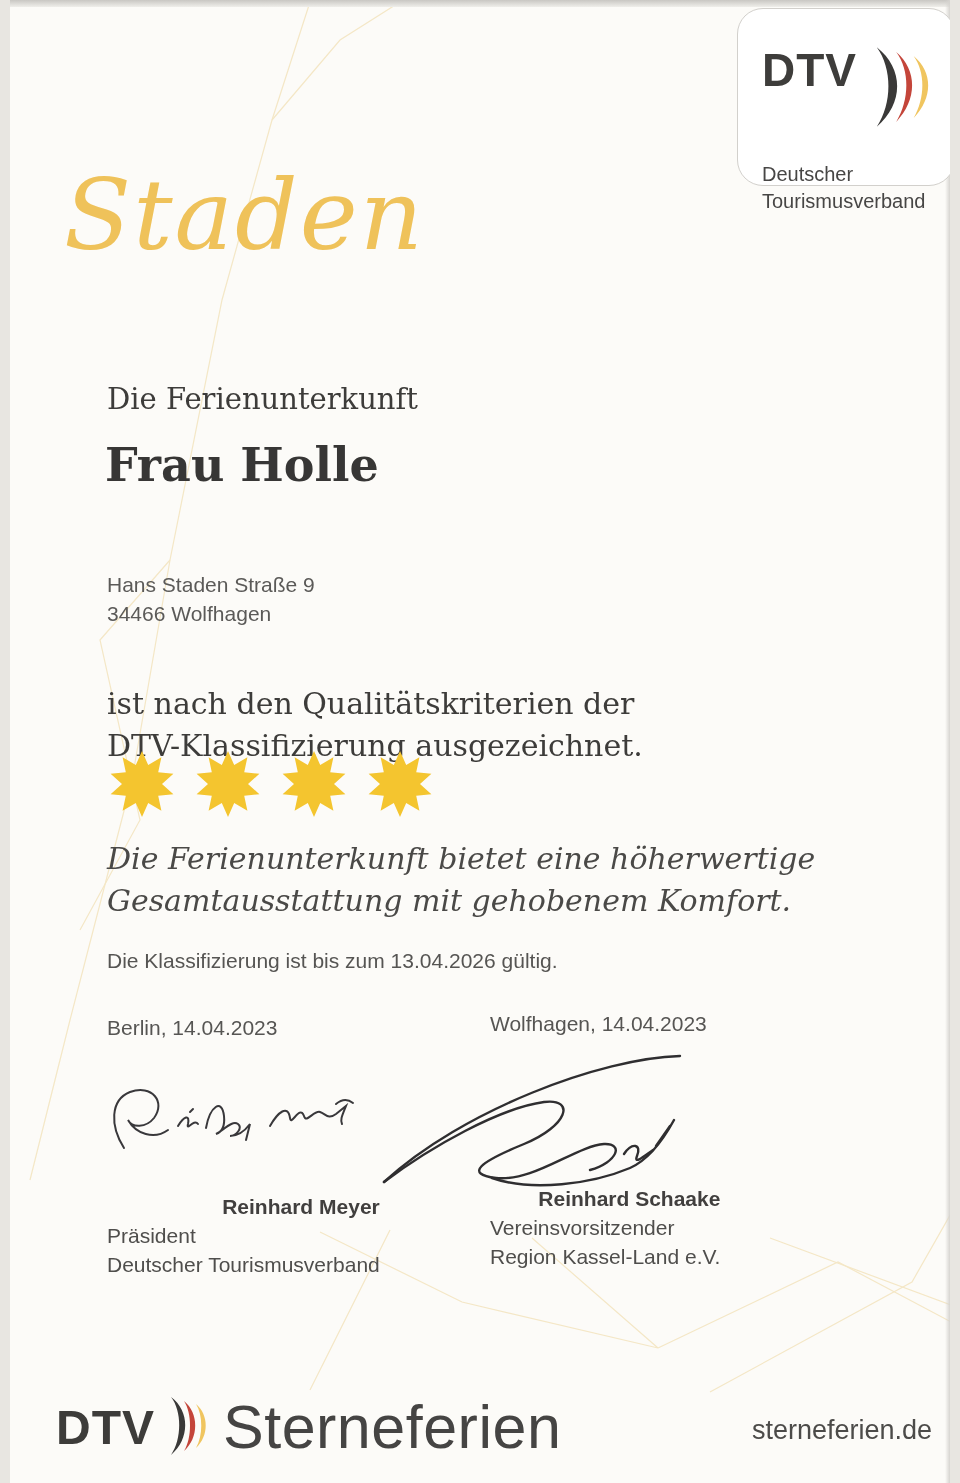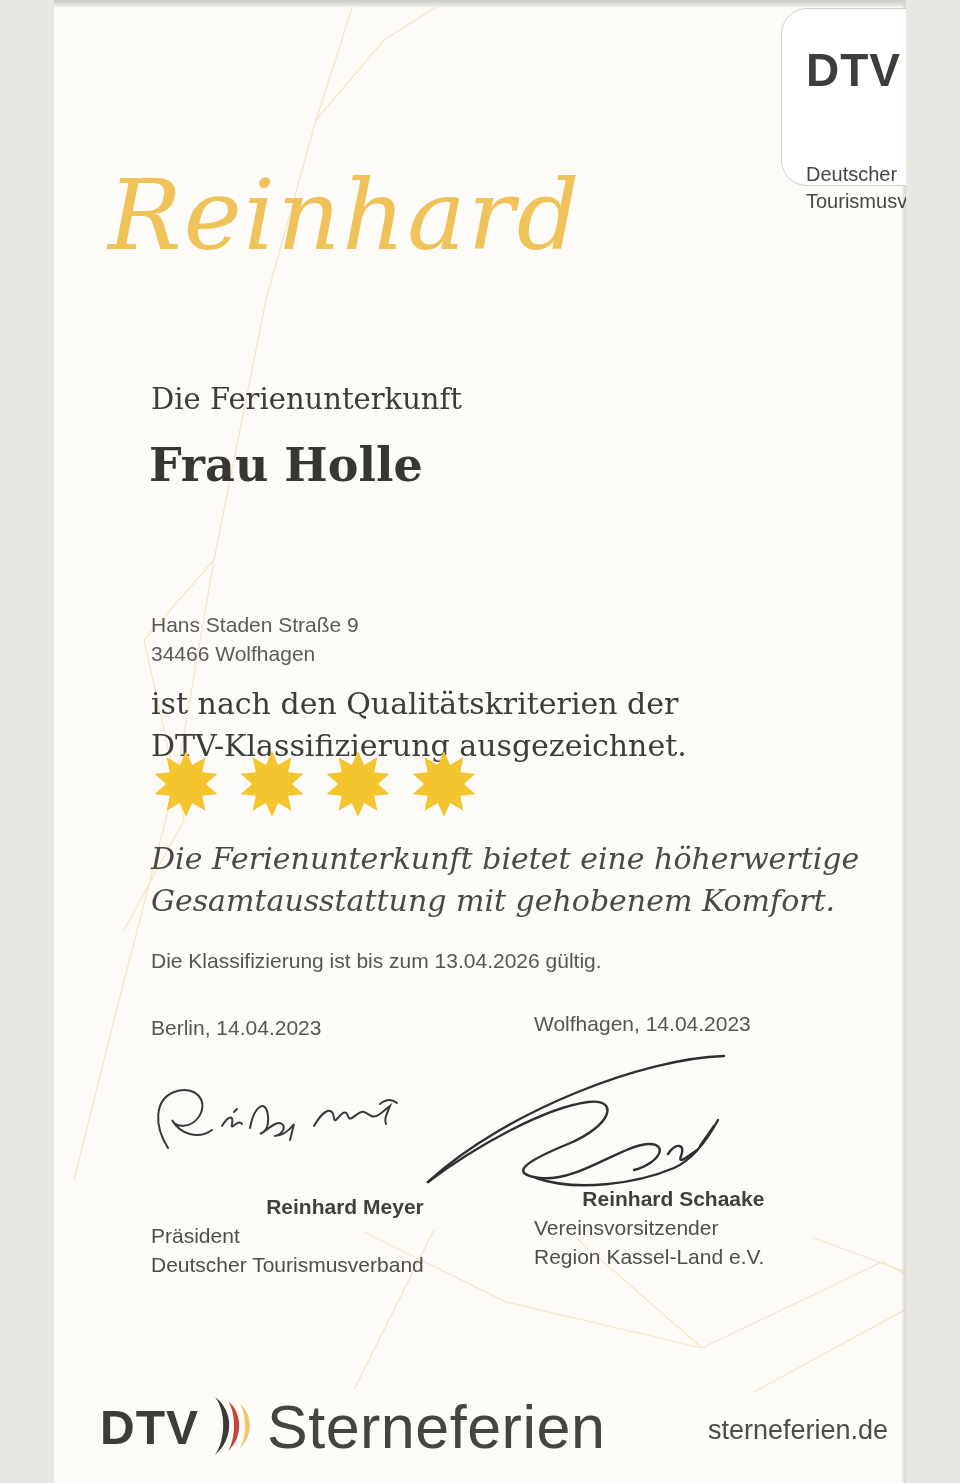--- a/index.html
+++ b/index.html
@@ -1,21 +1,21 @@
 <!DOCTYPE html>
 <html><head>
 <meta charset="utf-8">
 <style>
   * { margin: 0; padding: 0; box-sizing: border-box; }
   html, body { background: #e8e6e1; }
   body { font-family: "Liberation Sans", sans-serif; }
 
   .page {
     position: relative;
-    width: 852px;
+    width: 940px;
     height: 1483px;
     margin: 0 auto;
     background: #fcfbf8;
     overflow: hidden;
     color: #3f3e3c;
   }
   .scan-edge-top {
     position: absolute; left: 0; top: 0; width: 100%; height: 7px;
     background: linear-gradient(#c9c7c3, #efeeea);
   }
@@ -60,21 +60,21 @@
     font-size: 29px; color: #3d3c3a;
   }
   .property-name {
     position: absolute; left: 95px; top: 438px;
     font-family: "DejaVu Serif", serif;
     font-weight: bold;
     font-size: 46px; color: #373635;
   }
   .address {
     position: absolute; left: 97px; top: 570px;
-    font-size: 21px; color: #5b5a58; line-height: 29px; margin-top: 40px;
+    font-size: 21px; color: #5b5a58; line-height: 29px;
   }
 
   
   .award-text {
     position: absolute; left: 97px; top: 647px;
     font-family: "DejaVu Serif", serif;
     font-size: 30px; color: #3d3c3a; line-height: 42px; margin-top: 36px;
   }
 
   
@@ -157,21 +157,21 @@
           <path d="M44,13 C64,30 64,56 44,77 C56,56 56,30 44,13 Z" fill="#f0c55f"></path>
         </svg>
       </span>
     </div>
     <div class="dtv-badge-sub">
       <div>Deutscher</div>
       <div>Tourismusverband</div>
     </div>
   </div>
 
-  <div class="title">Reinhard</div>
+  <div class="title">Staden</div>
 
   <div class="intro-label">Die Ferienunterkunft</div>
   <div class="property-name">Frau Holle</div>
 
   <div class="address">
     <div>Hans Staden Straße 9</div>
     <div>34466 Wolfhagen</div>
   </div>
 
   <div class="award-text">

